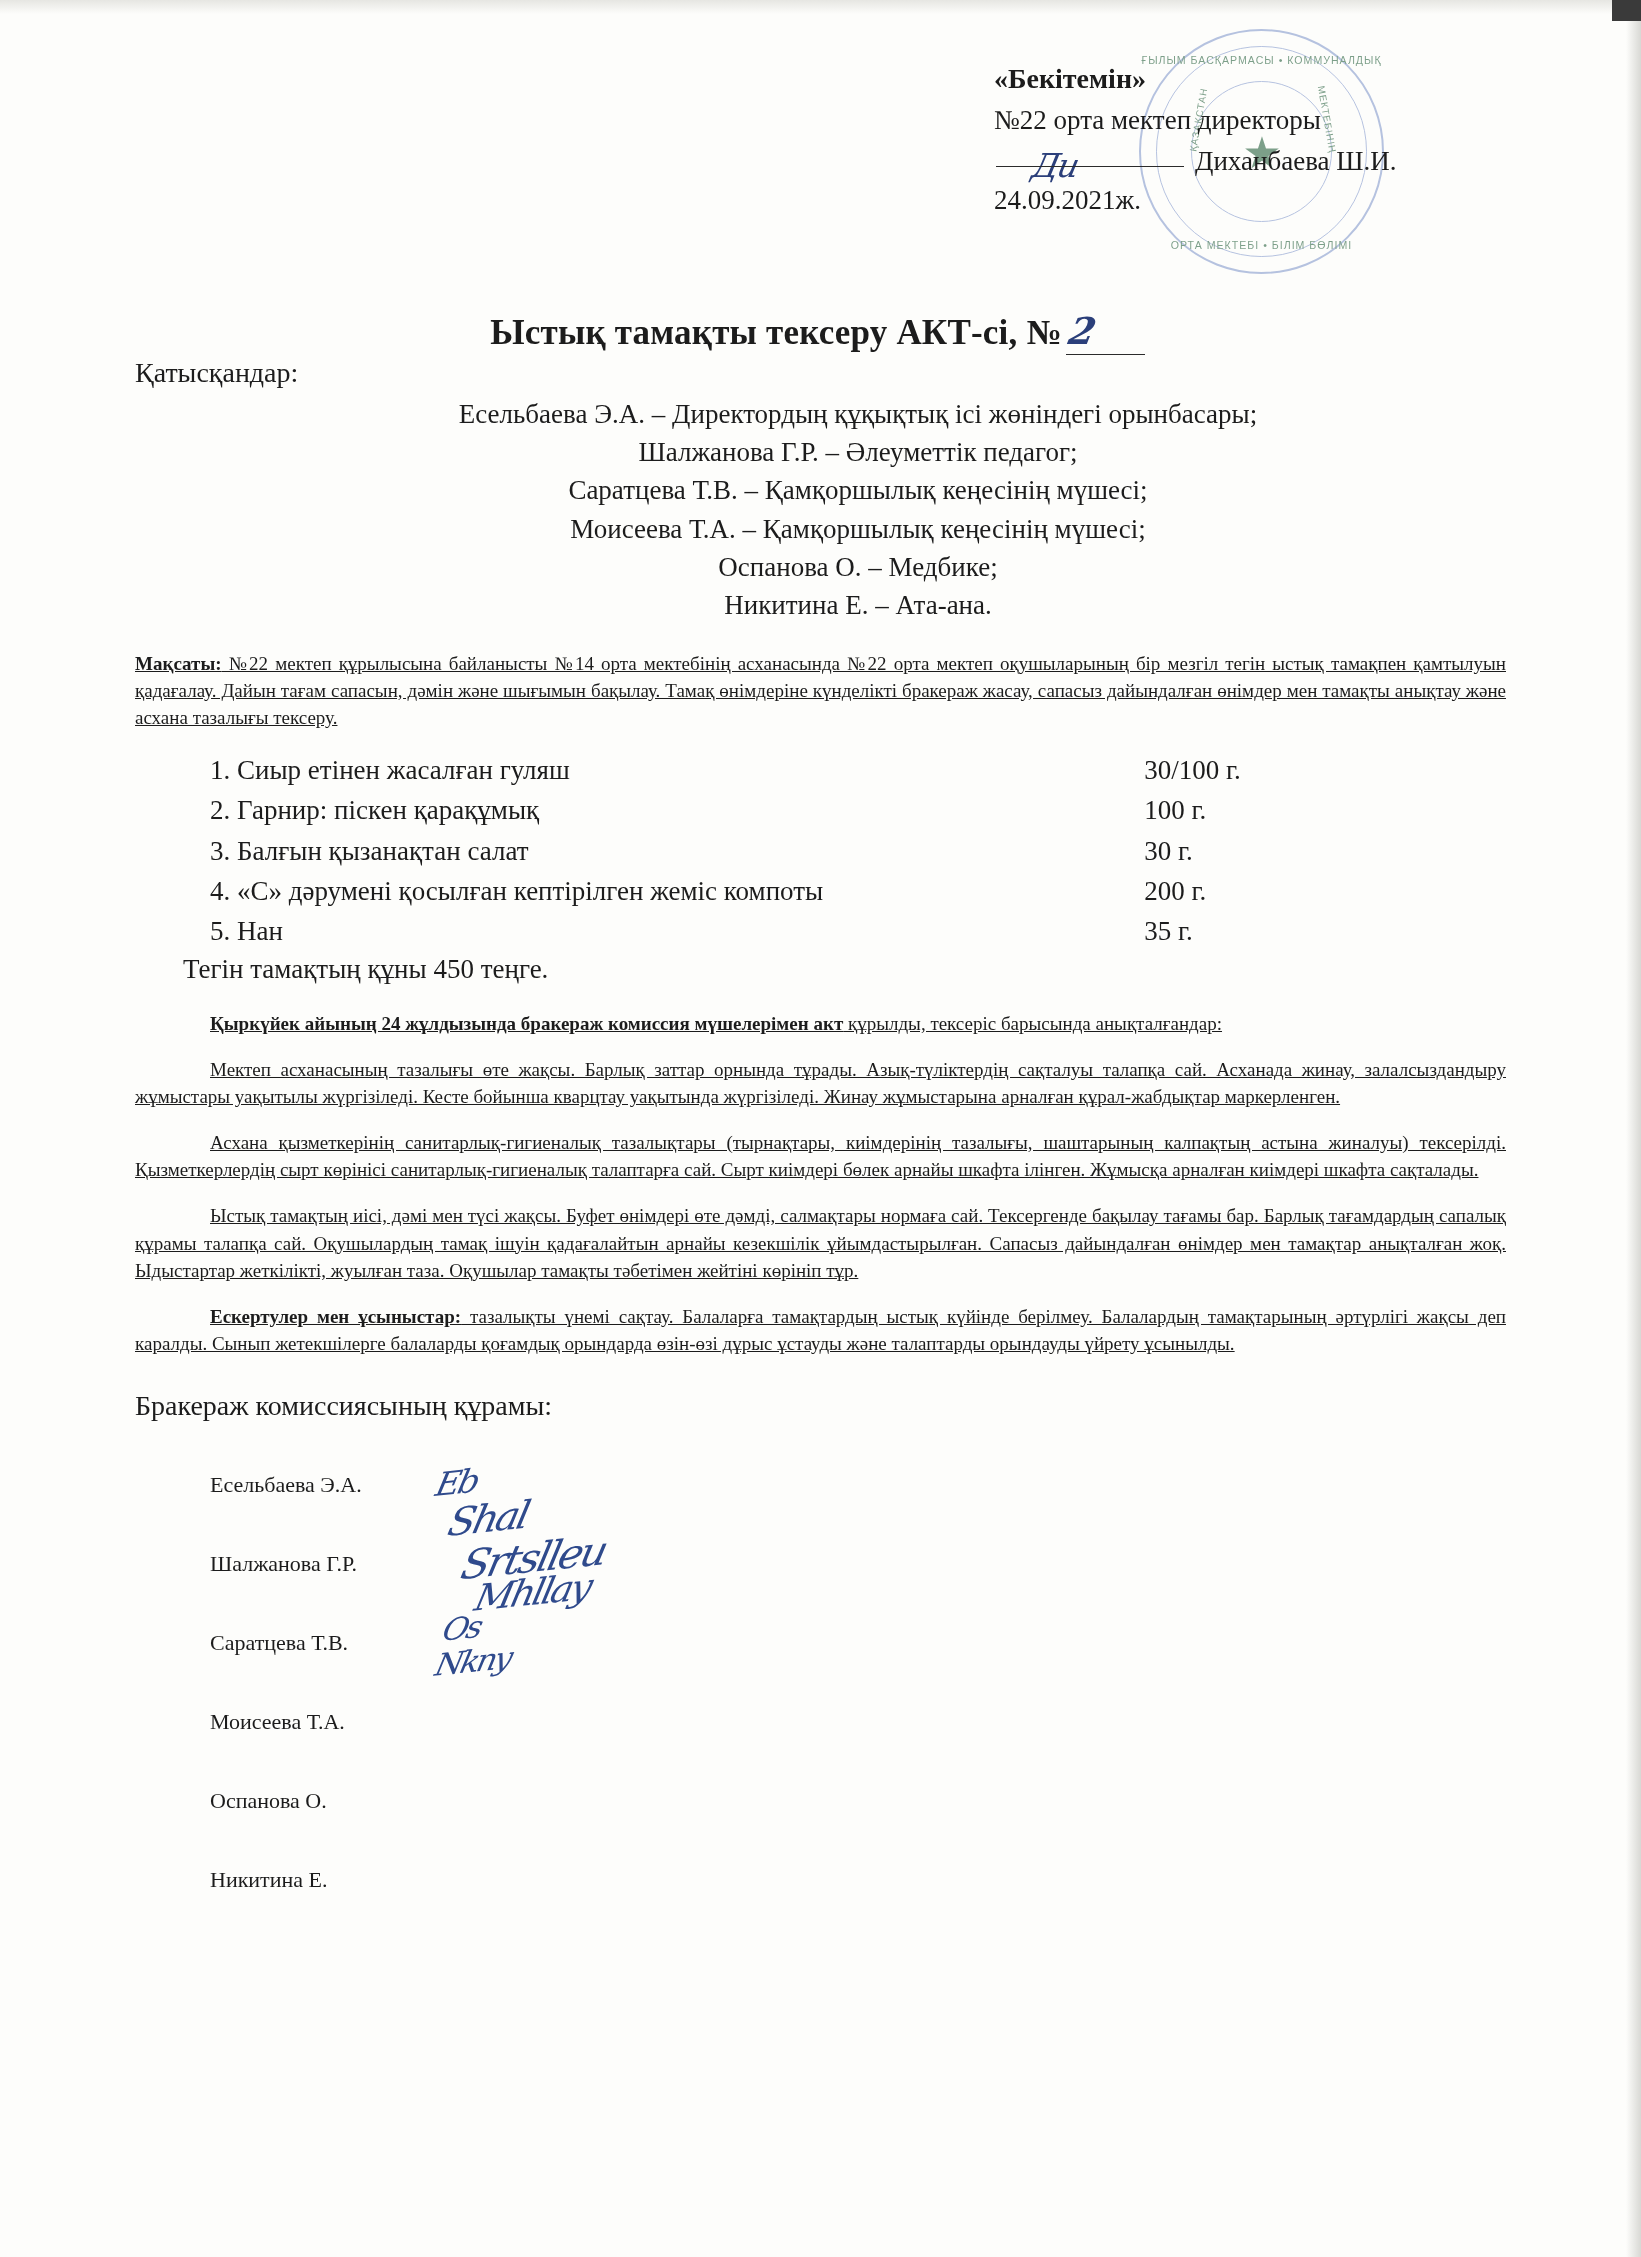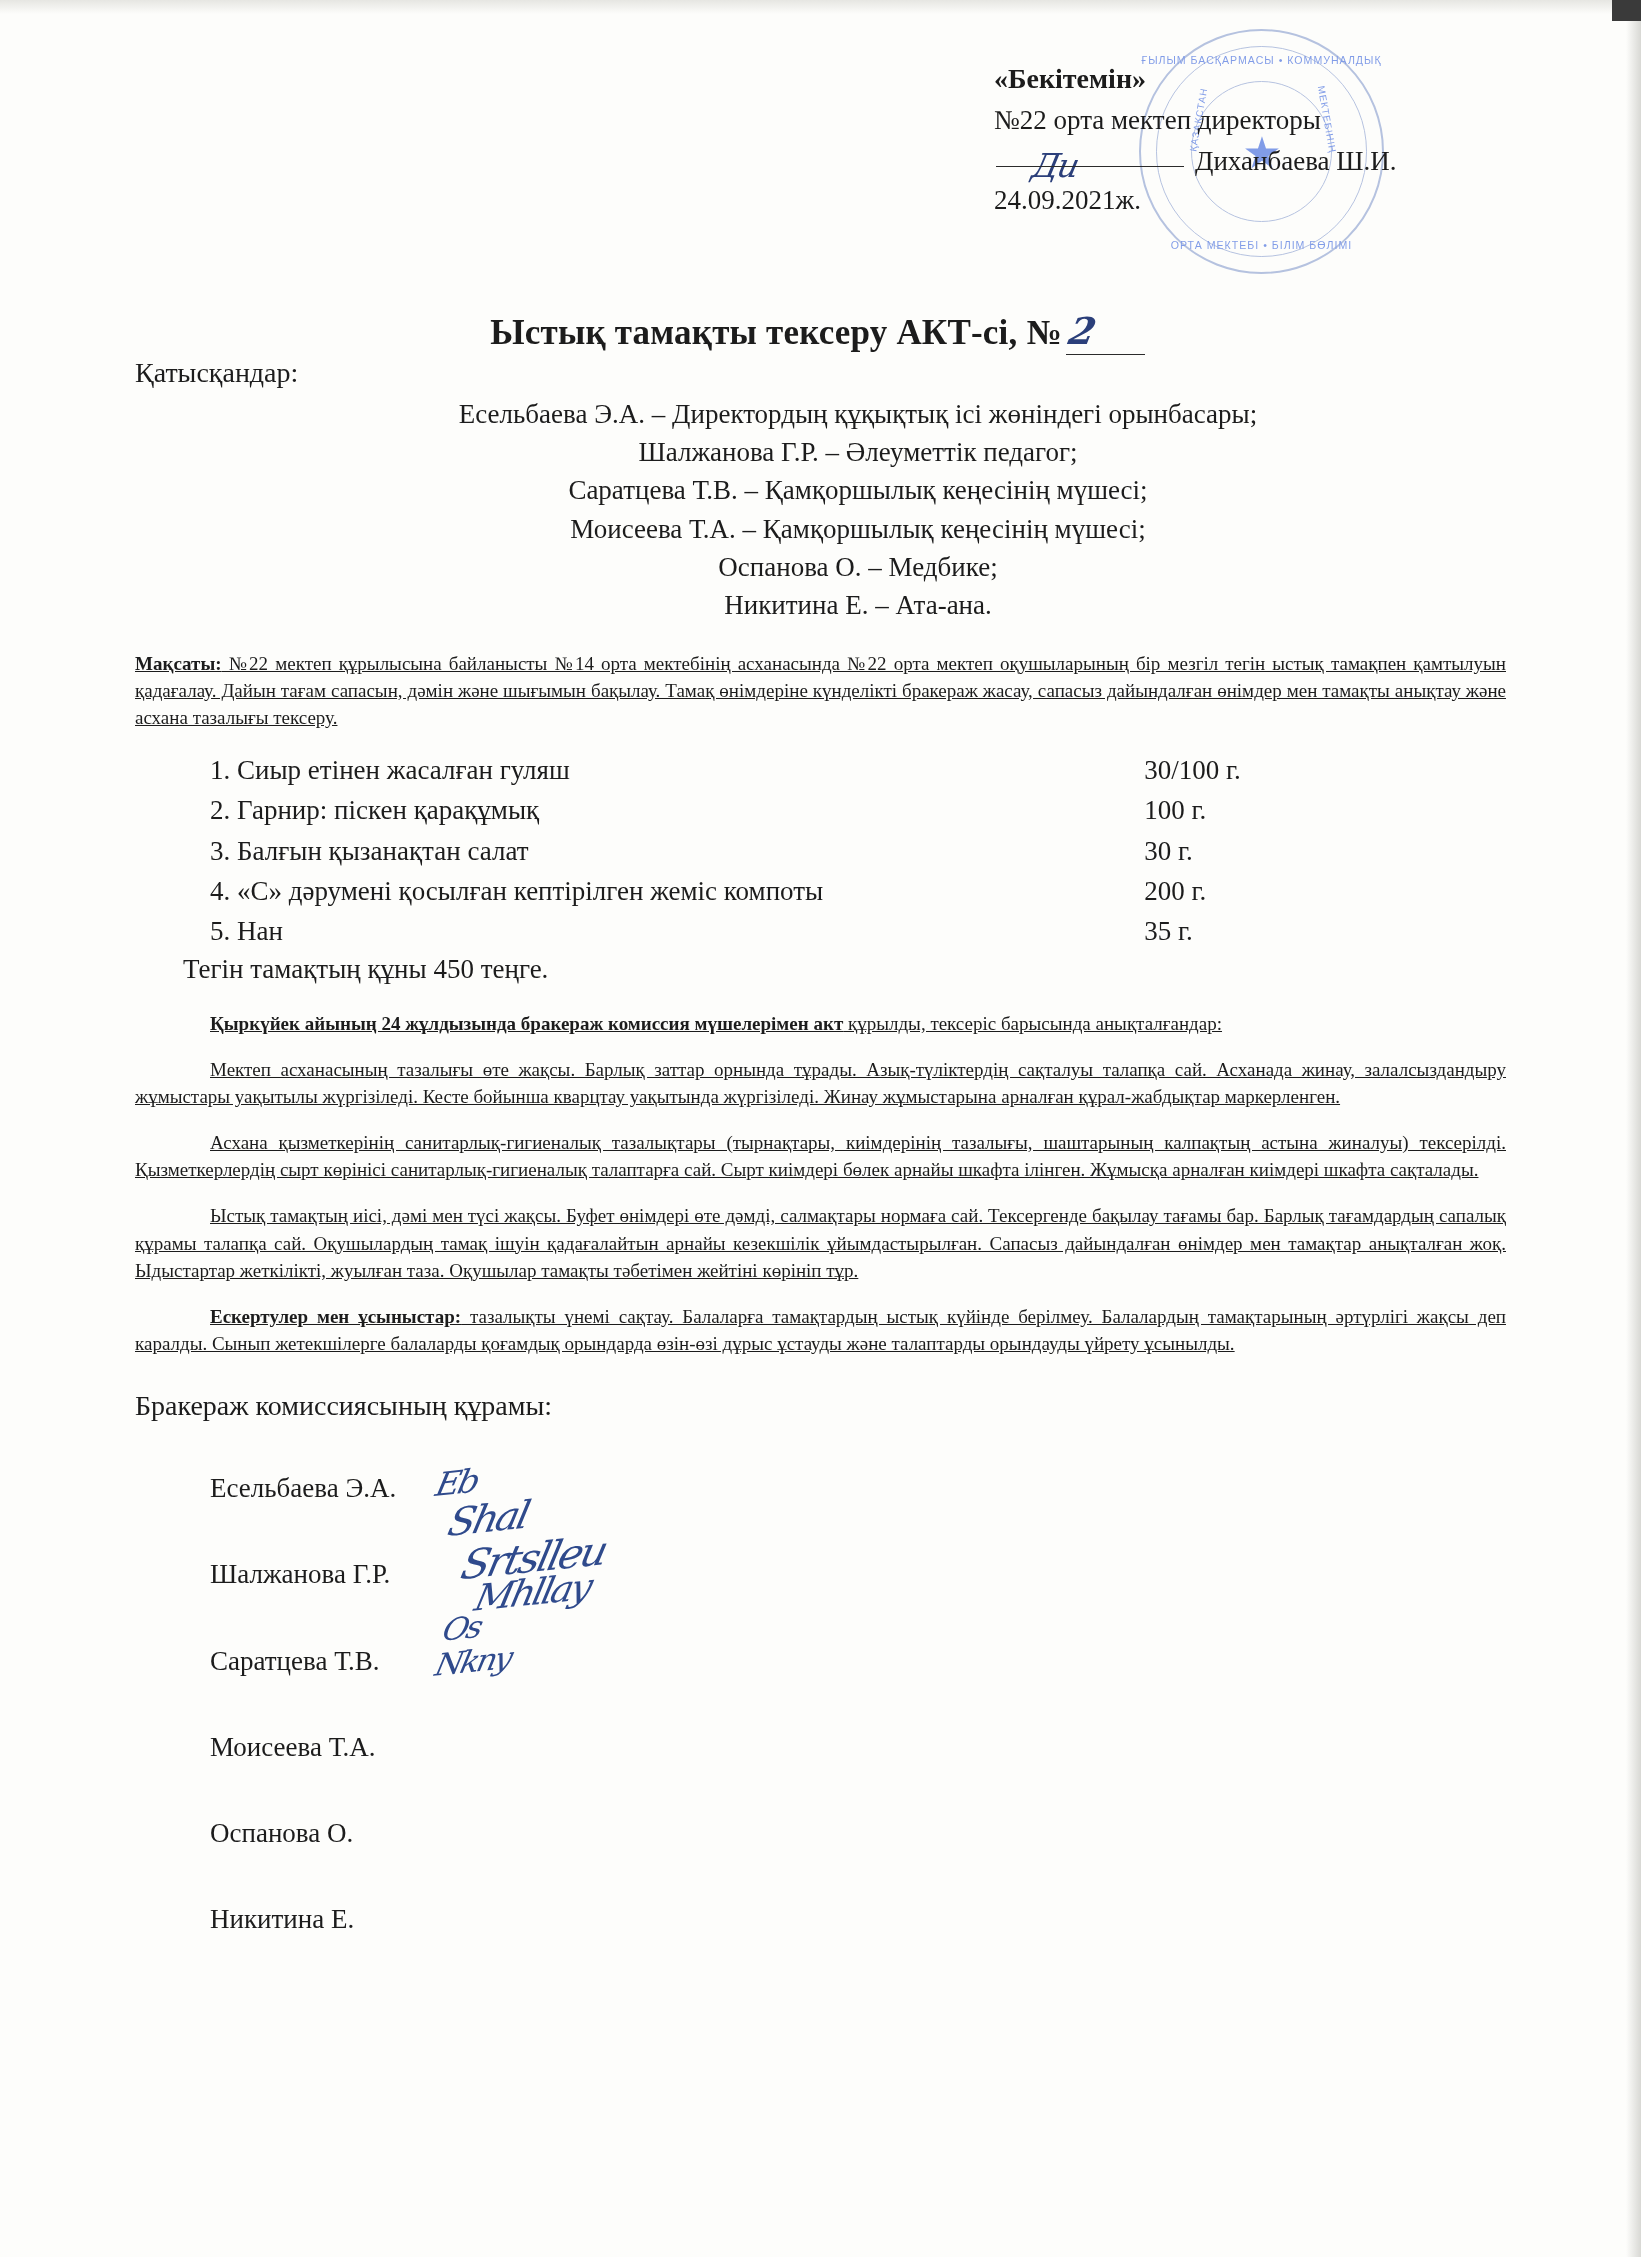--- a/index.html
+++ b/index.html
@@ -80,21 +80,21 @@
   
   .stamp {
     position: absolute;
     left: 1139px;
     top: 29px;
     width: 241px;
     height: 241px;
     border-radius: 50%;
     border: 2.9px solid #7b92c9;
     opacity: 0.55;
-    color: #1d4ed8;
+    color: #14532d;
   }
   .stamp:before {
     content: "";
     position: absolute;
     left: 15.4px; top: 15.4px; right: 15.4px; bottom: 15.4px;
     border-radius: 50%;
     border: 1.9px solid #7b92c9;
   }
   .stamp .inner {
     position: absolute;
@@ -197,21 +197,21 @@
 
   
   .sig-block { margin-top: 33px; }
   .sig-list {
     margin: 5.8px 0 0 0;
     padding: 0;
     list-style: none;
     position: relative;
   }
   .sig-list li {
-    font-size: 27px;
+    font-size: 22px;
     line-height: 1.45;
     padding-left: 75px;
     margin-top: 47px;
   }
   .sig-scribbles {
     position: absolute;
     left: 290px;
     top: -5.8px;
     width: 406px;
     height: 203px;

